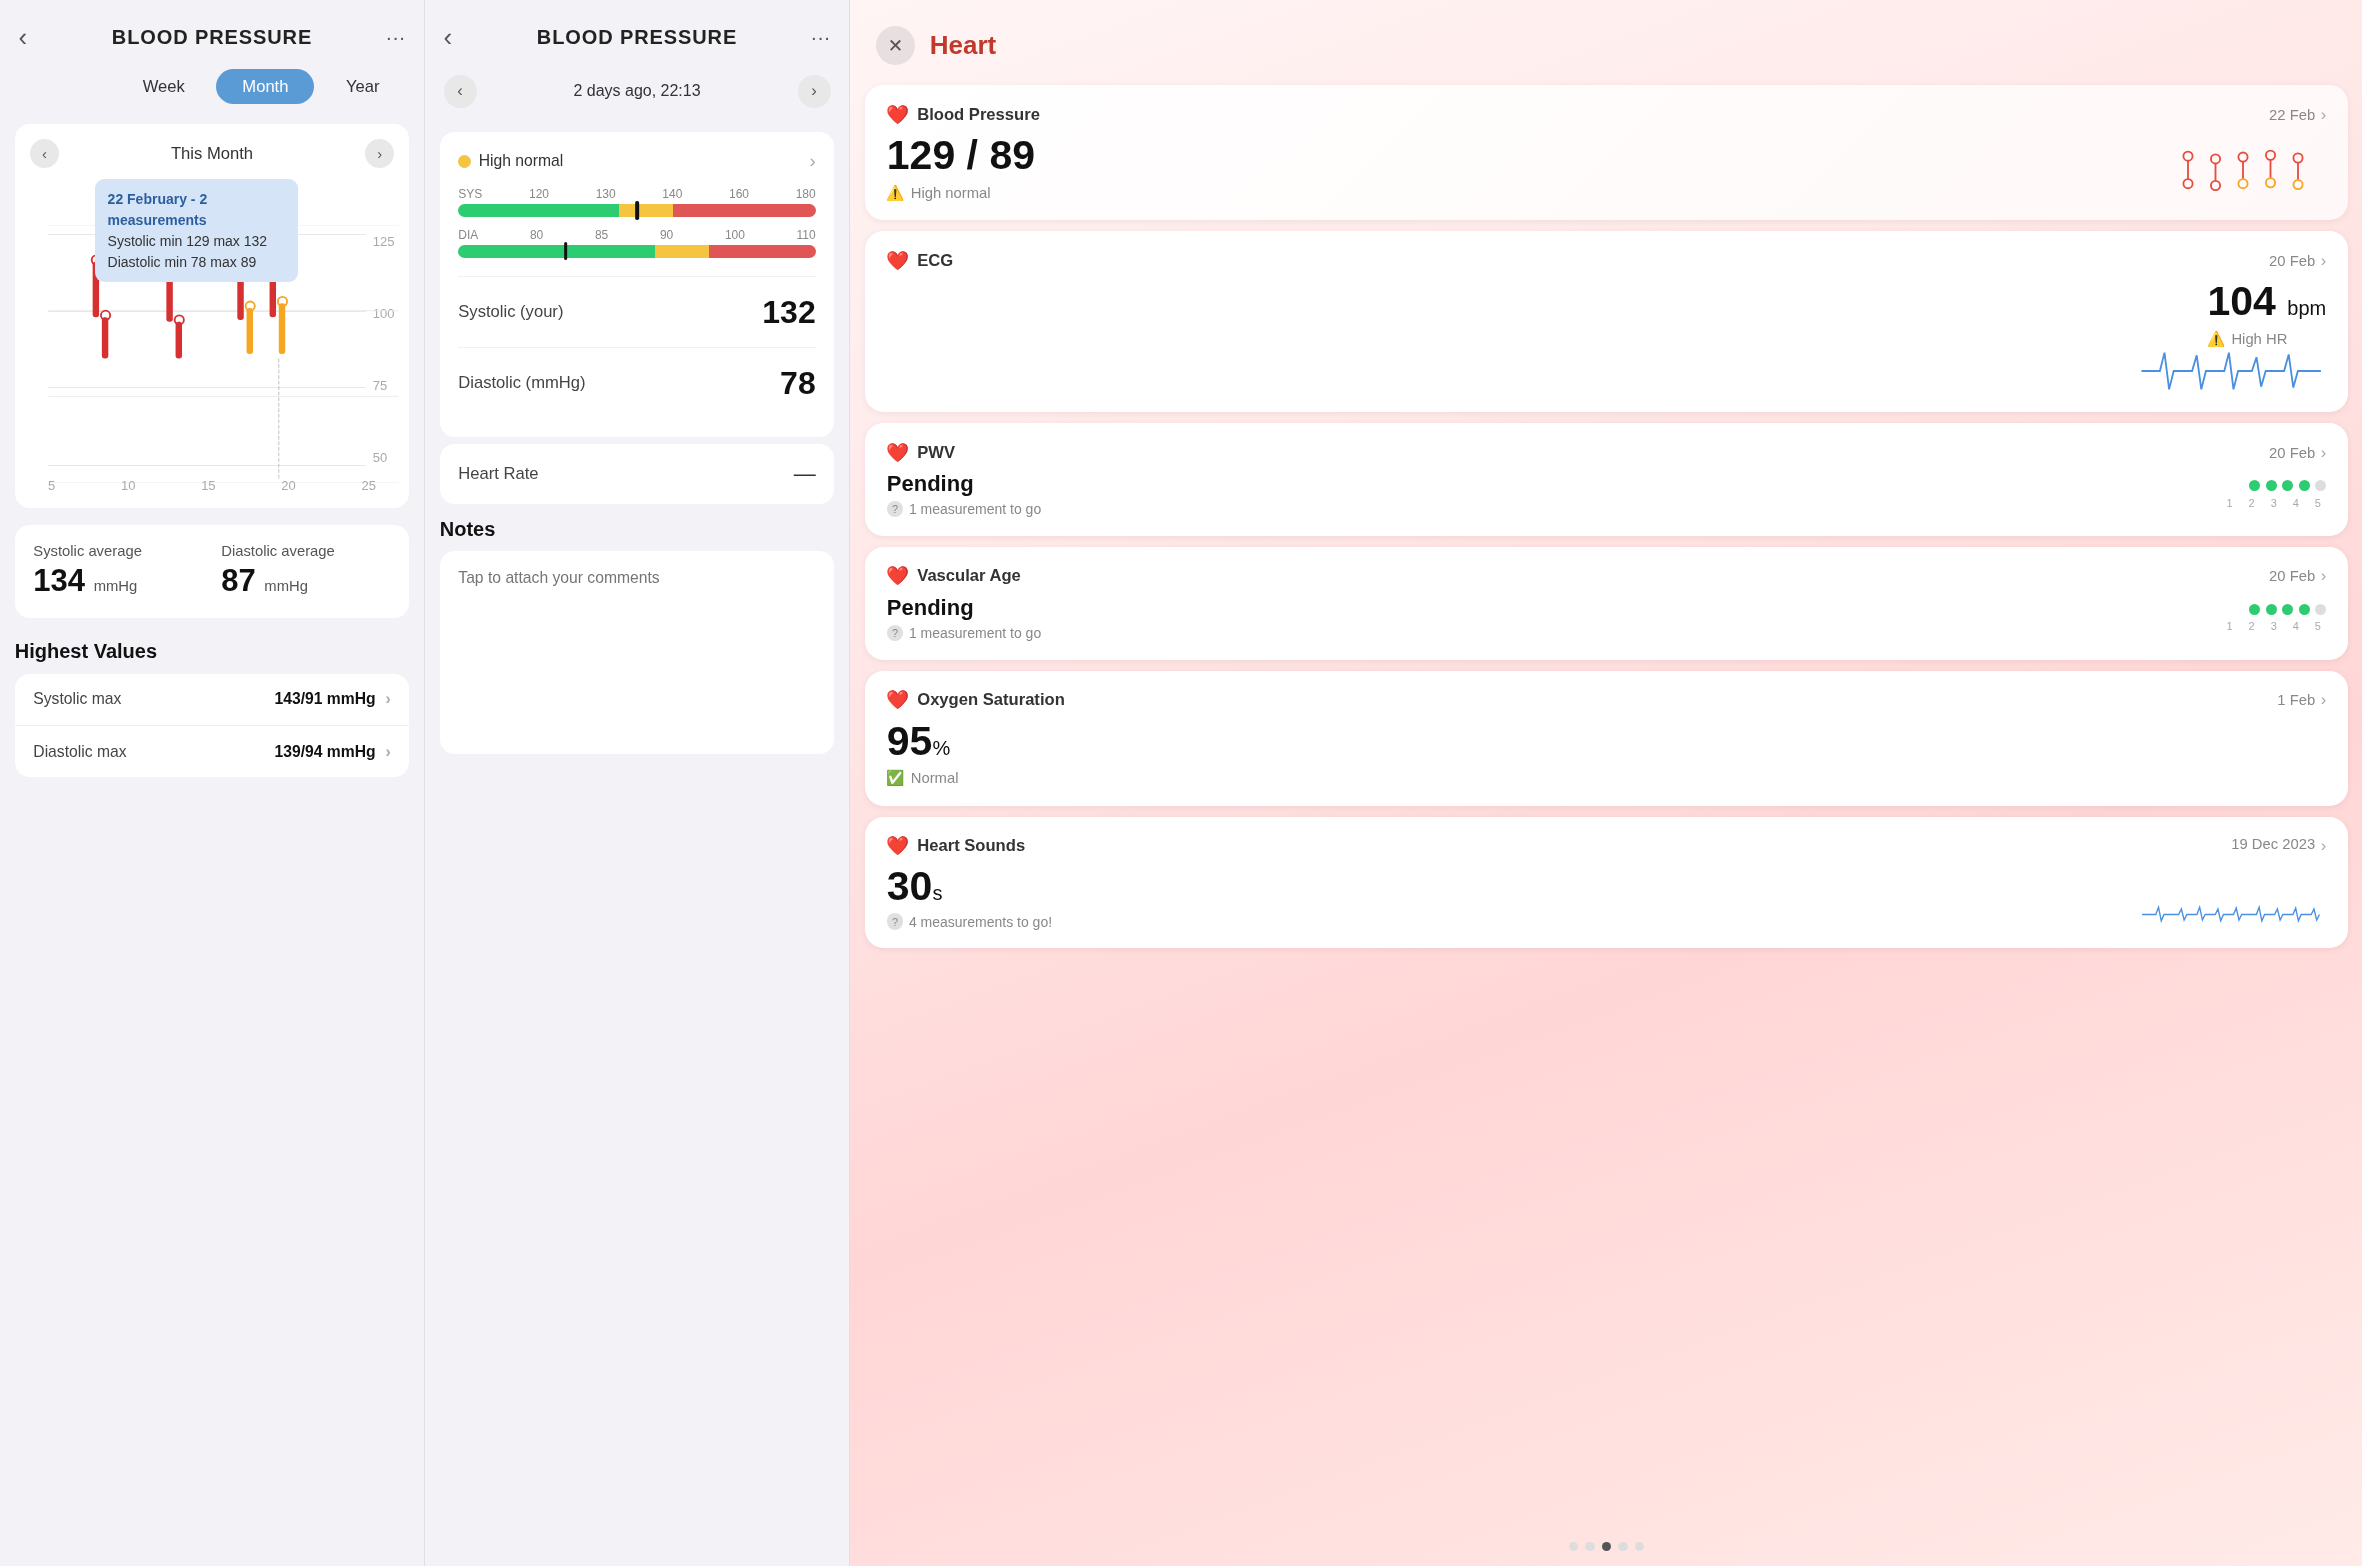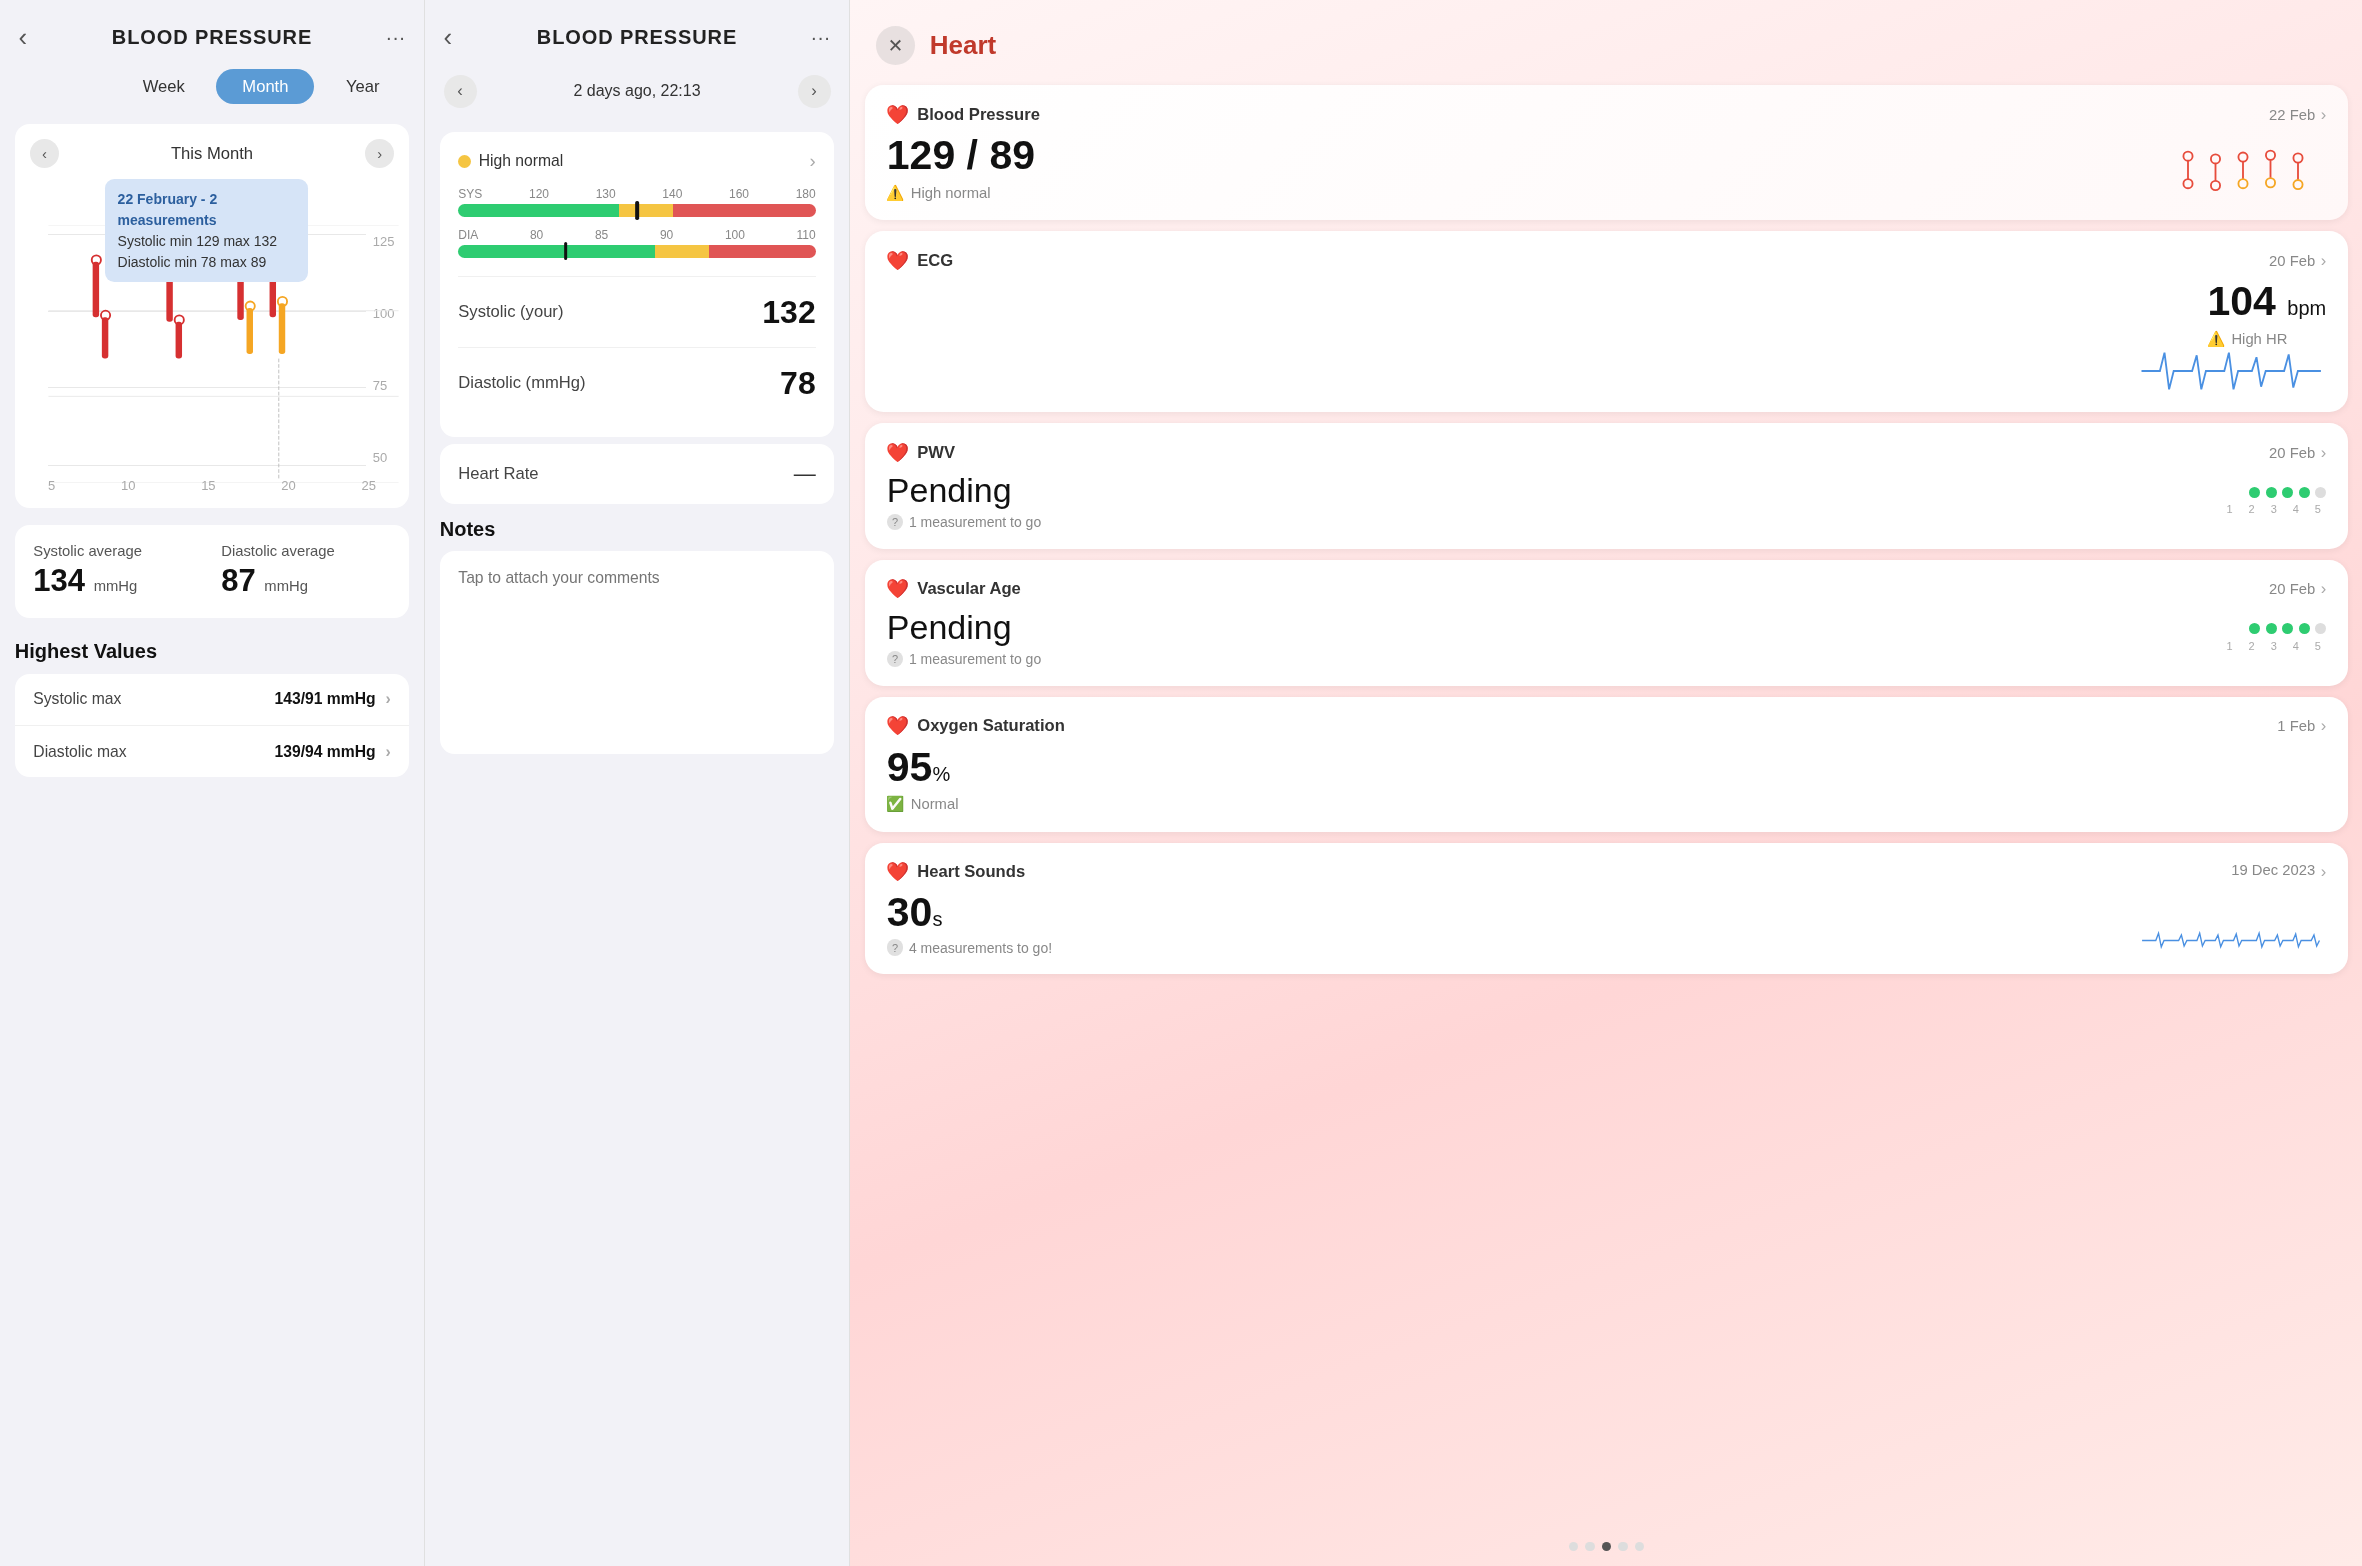--- a/index.html
+++ b/index.html
@@ -114,21 +114,21 @@
 
     .chart-area {
       position: relative;
       height: 314px;
       margin-top: 7.4px;
     }
 
     .chart-tooltip {
       position: absolute;
       top: 0;
-      left: 75px;
+      left: 65px;
       background: #d6e4f7;
       border-radius: 9.2px;
       padding: 9.2px 13px;
       font-size: 14px;
       color: #333;
       line-height: 1.5;
       z-index: 10;
       max-width: 203px;
     }
 
@@ -545,22 +545,22 @@
     }
 
     .progress-label {
       font-size: 11px;
       color: #aaa;
       width: 16.6px;
       text-align: center;
     }
 
     .pending-value {
-      font-size: 34px;
-      font-weight: 400;
+      font-size: 22px;
+      font-weight: 700;
       color: #111;
     }
 
     .pending-info {
       display: flex;
       align-items: center;
       gap: 5.5px;
       font-size: 14px;
       color: #888;
       margin-top: 3.7px;

